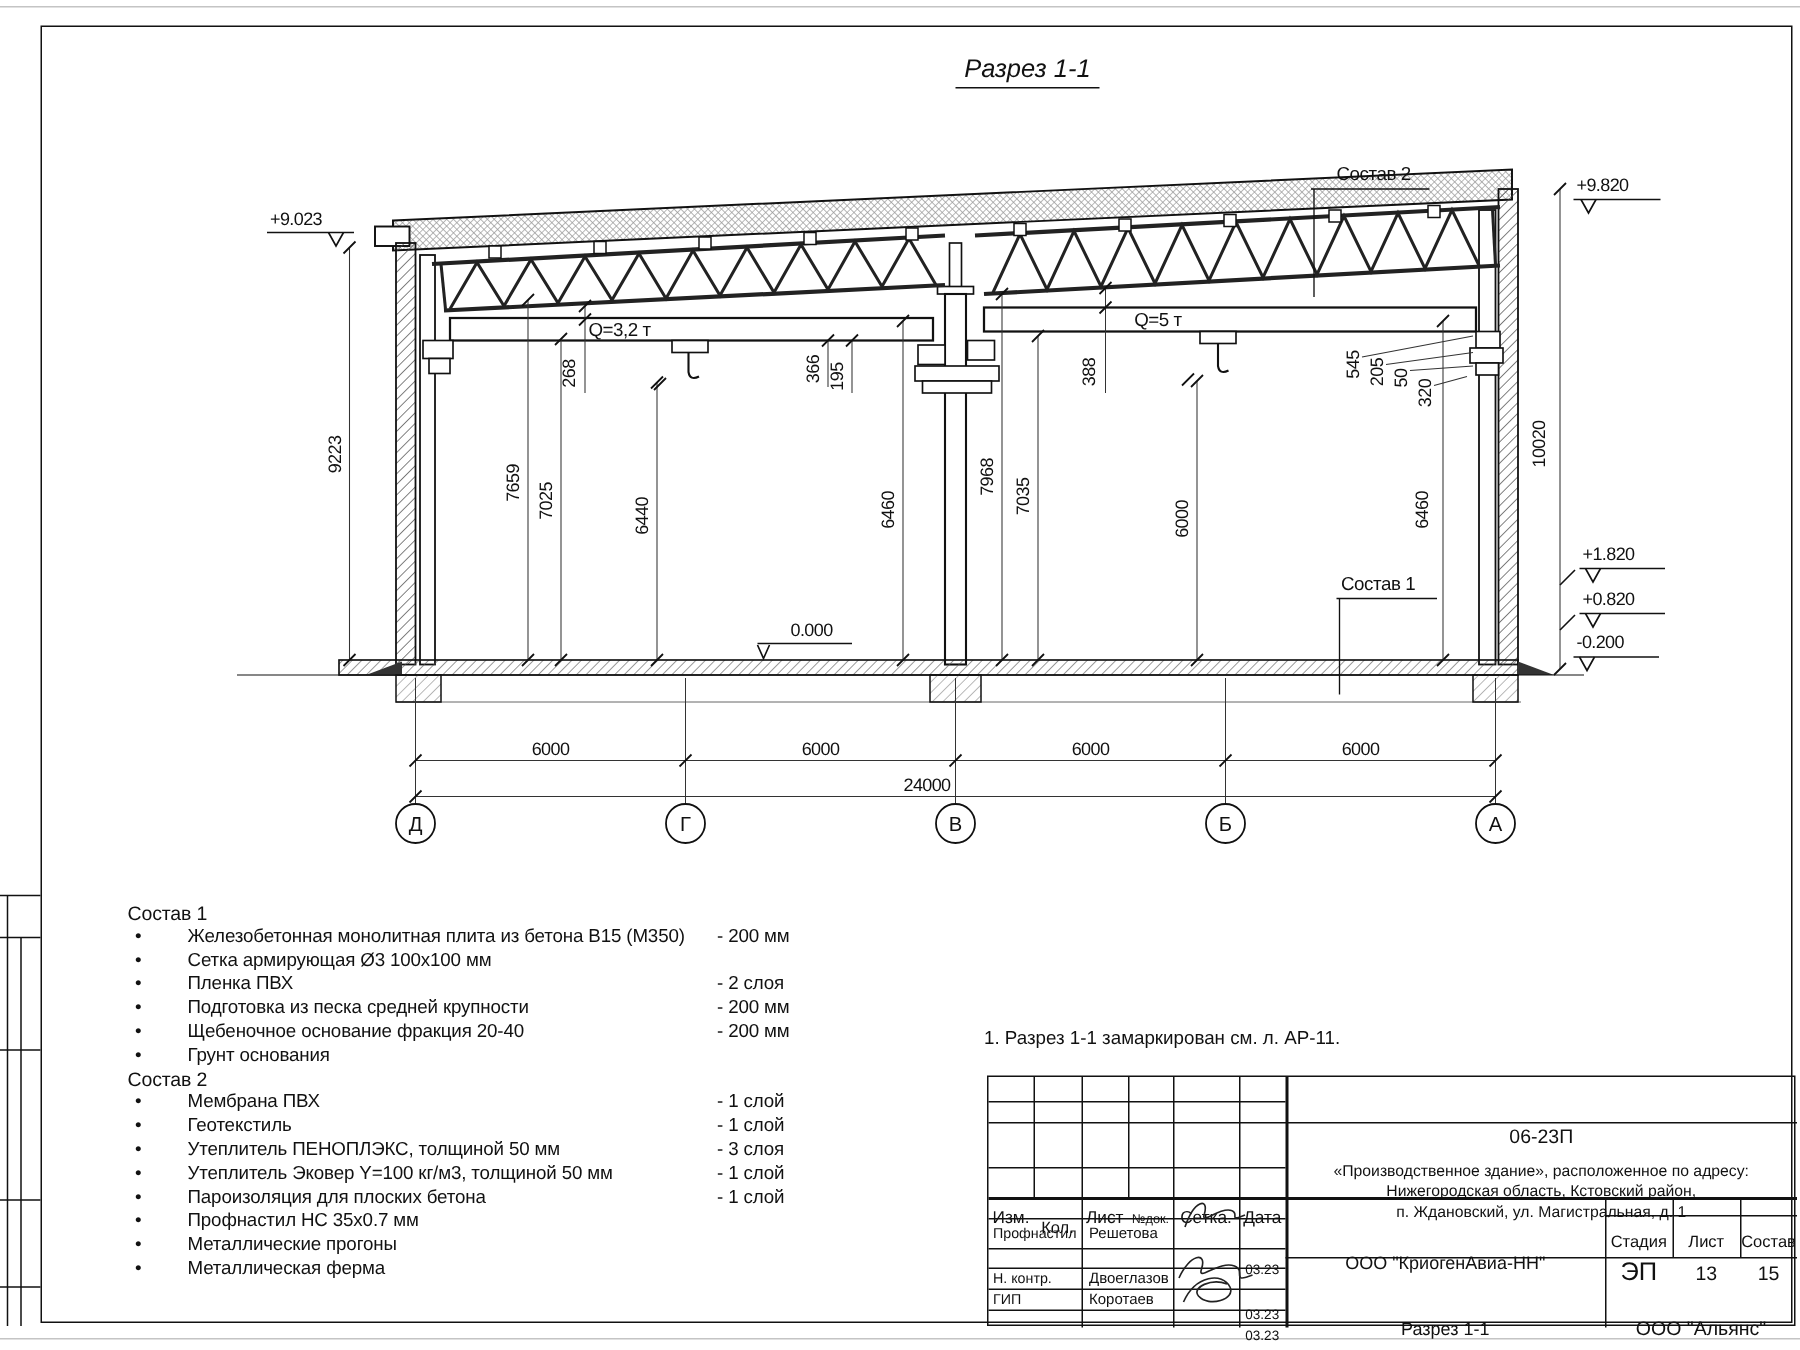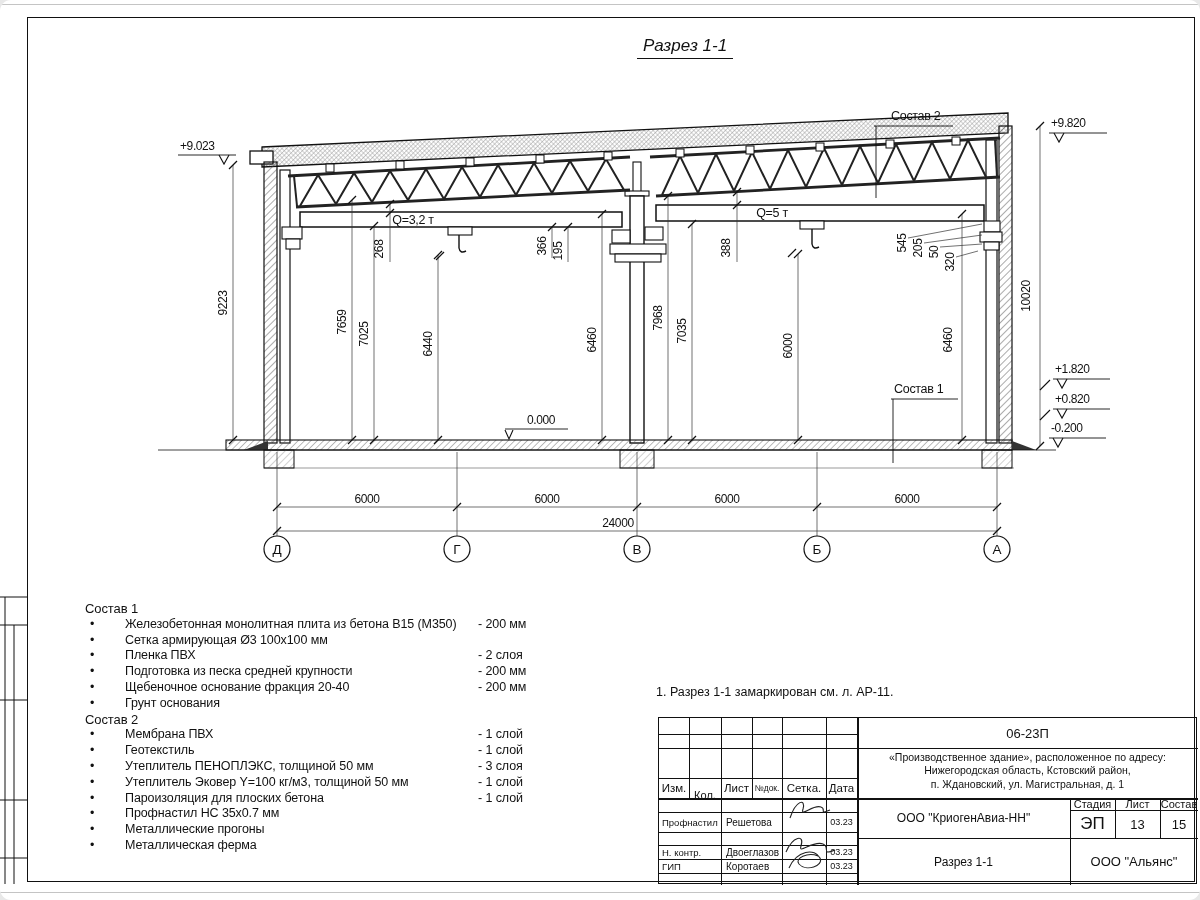--- a/index.html
+++ b/index.html
@@ -1,37 +1,37 @@
 <!DOCTYPE html>
 <html><head>
 <meta charset="utf-8">
 <style>
   html,body{margin:0;padding:0;background:#e8e8e8;}
   .page{position:relative;width:1200px;height:900px;background:#fff;overflow:hidden;
-        font-family:"Liberation Sans",sans-serif;color:#111;border-radius:11px;}
+        font-family:"Liberation Sans",sans-serif;color:#111;}
   .paper-edge{position:absolute;left:0;width:1200px;height:1px;background:#c4c4c4;}
   .frame{position:absolute;left:27px;top:17px;width:1168px;height:865px;border:1.6px solid #111;box-sizing:border-box;}
   .dtitle{position:absolute;left:600px;top:36px;width:170px;text-align:center;}
   .dtitle span{display:inline-block;font-size:17px;font-style:italic;border-bottom:1.2px solid #111;padding:0 6px 2px 6px;}
   svg.lines{position:absolute;left:0;top:0;z-index:4;pointer-events:none;}
   svg.lines text{font-family:"Liberation Sans",sans-serif;fill:#111;}
   .dim-t{font-size:12px;letter-spacing:-0.4px;}
   .lbl-t{font-size:12.5px;letter-spacing:-0.3px;}
   
   .sostav{position:absolute;left:85px;top:601px;width:460px;z-index:3;}
   .srow{position:relative;height:15.8px;font-size:12.5px;letter-spacing:-0.1px;white-space:nowrap;}
   .srow .hd{font-size:13px;}
   .srow .bullet{position:absolute;left:5px;top:0;}
   .srow .itext{position:absolute;left:40px;top:0;}
   .srow .ival{position:absolute;left:393px;top:0;}
   .note{position:absolute;left:656px;top:685px;font-size:12.5px;z-index:3;}
   
   .tb{position:absolute;left:658px;top:717px;width:539px;height:167px;border:1.5px solid #111;box-sizing:border-box;z-index:3;}
   .tb .vl,.tb .hl{position:absolute;background:#111;}
-  .tb .cell{position:absolute;display:flex;align-items:center;justify-content:center;text-align:center;overflow:hidden;}
+  .tb .cell{position:absolute;display:flex;align-items:center;justify-content:center;text-align:center;overflow:hidden;margin-top:24px;}
   .tb .lcell{position:absolute;display:flex;align-items:center;padding-left:3px;overflow:hidden;}
   .leftstamp line{stroke:#111;stroke-width:1;}
 </style>
 </head>
 <body>
 
 <div class="page">
 
   <div class="paper-edge" style="top:4px"></div>
   <div class="paper-edge" style="top:892px"></div>

